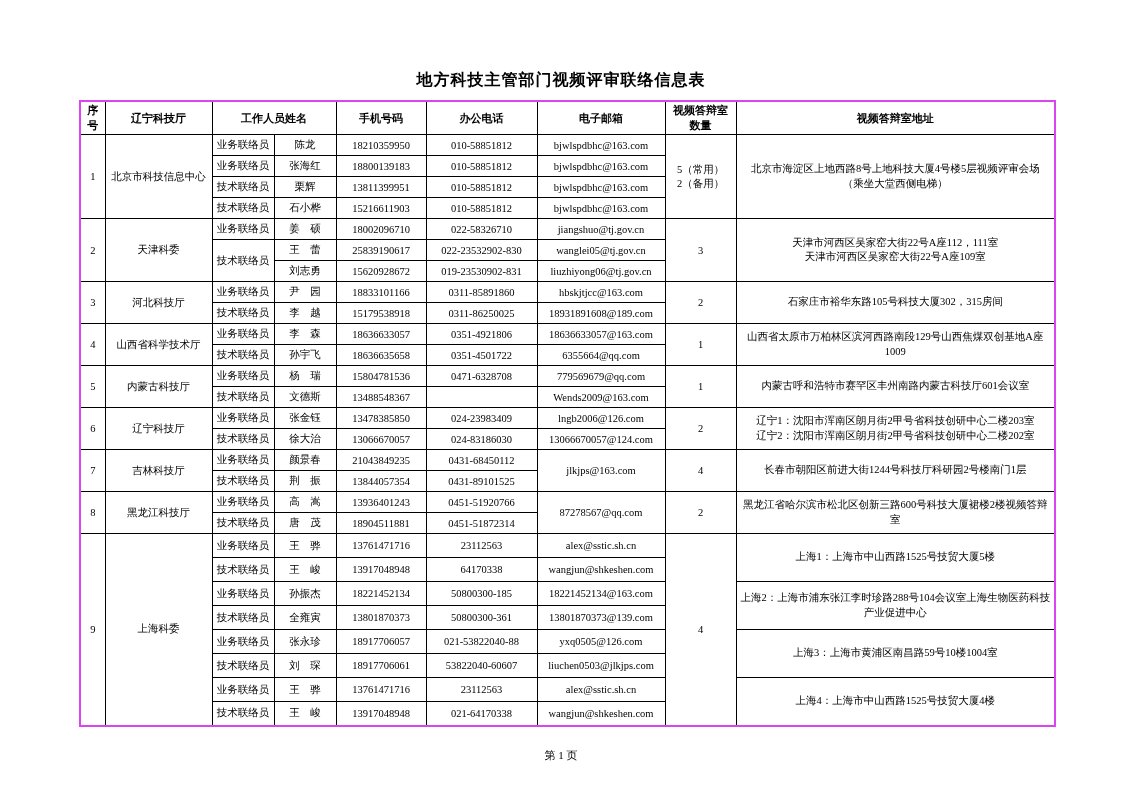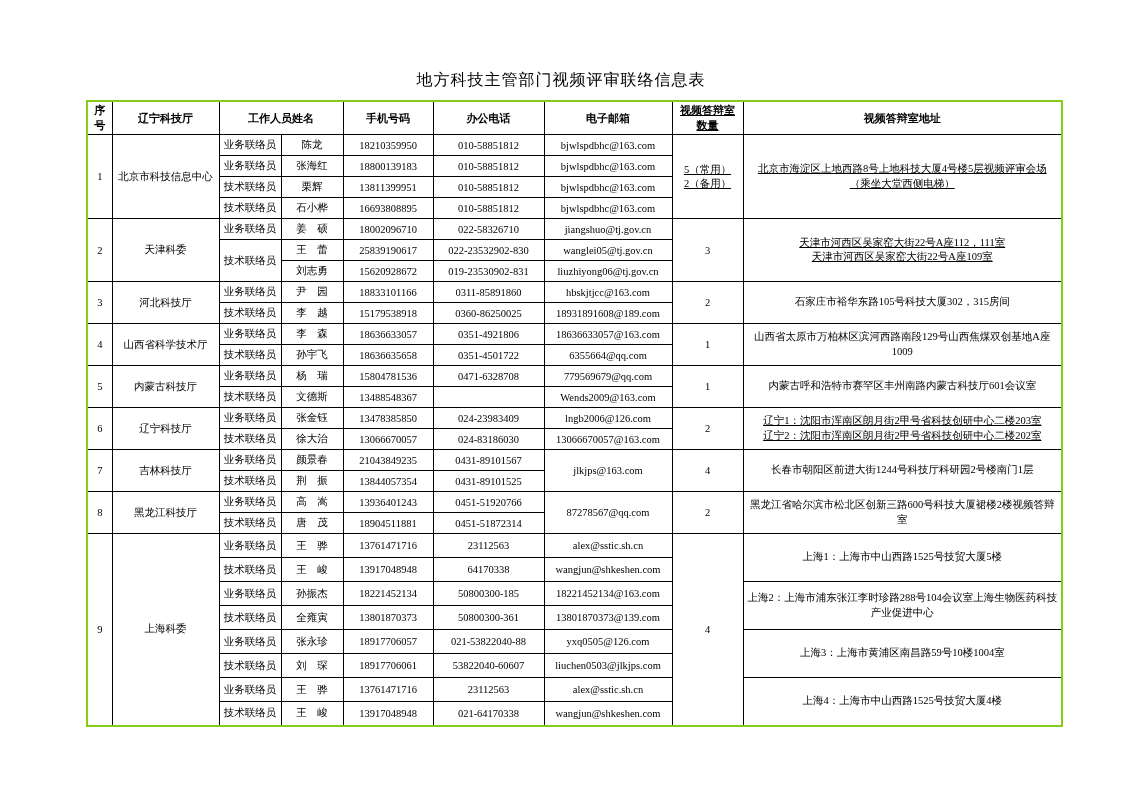--- a/index.html
+++ b/index.html
@@ -1,32 +1,32 @@
 <!DOCTYPE html>
 <html><head>
 <meta charset="utf-8">
 <style>
   html,body{margin:0;padding:0;background:#fff;}
   .page{position:relative;width:1122px;height:794px;background:#ffffff;overflow:hidden;
         font-family:"Liberation Serif","DejaVu Serif",serif;color:#000;}
   .doc-title{position:absolute;top:70px;left:0;width:1122px;text-align:center;
         font-family:"DejaVu Sans","Liberation Sans",sans-serif;
-        font-weight:normal;font-size:16px;letter-spacing:1px;}
-  table.main{position:absolute;left:86px;top:100px;width:975px;
+        font-weight:bold;font-size:16px;letter-spacing:1px;}
+  table.main{position:absolute;left:79px;top:100px;width:975px;
         border-collapse:collapse;table-layout:fixed;
-        border:2px solid #84cc16;}
+        border:2px solid #d946ef;}
   table.main th, table.main td{border:1px solid #000;padding:1px 3px;
         font-size:10.5px;text-align:center;vertical-align:middle;overflow:hidden;}
   table.main th{font-family:"DejaVu Sans","Liberation Sans",sans-serif;
         font-weight:bold;font-size:11px;height:30px;}
   tr.r-std{height:21px;}
   tr.r-sh{height:24px;}
   td.email{text-align:left;padding-left:4px;font-size:10px;}
   td.addr{text-align:left;padding-left:5px;font-size:10.5px;line-height:1.35;}
-  .pre{white-space:pre-line;text-decoration:underline;}
+  .pre{white-space:pre-line;}
   td.unit{font-size:11px;}
   .page-number{position:absolute;top:748px;left:0;width:1122px;text-align:center;
         font-size:11px;font-family:"Liberation Serif","DejaVu Serif",serif;}
 </style>
 </head>
 <body>
 
 <div class="page">
   <div class="doc-title">地方科技主管部门视频评审联络信息表</div>
 
@@ -79,21 +79,21 @@
     <tr class="r-std">
       <td>技术联络员</td>
       <td>栗辉</td>
       <td>13811399951</td>
       <td>010-58851812</td>
       <td class="email">bjwlspdbhc@163.com</td>
     </tr>
     <tr class="r-std">
       <td>技术联络员</td>
       <td>石小桦</td>
-      <td>16693808895</td>
+      <td>15216611903</td>
       <td>010-58851812</td>
       <td class="email">bjwlspdbhc@163.com</td>
     </tr>
 
     <tr class="r-std">
       <td rowspan="3">2</td>
       <td rowspan="3" class="unit">天津科委</td>
       <td>业务联络员</td>
       <td>姜　硕</td>
       <td>18002096710</td>
@@ -125,21 +125,21 @@
       <td>18833101166</td>
       <td>0311-85891860</td>
       <td class="email">hbskjtjcc@163.com</td>
       <td rowspan="2">2</td>
       <td rowspan="2" class="addr">石家庄市裕华东路105号科技大厦302，315房间</td>
     </tr>
     <tr class="r-std">
       <td>技术联络员</td>
       <td>李　越</td>
       <td>15179538918</td>
-      <td>0360-86250025</td>
+      <td>0311-86250025</td>
       <td class="email">18931891608@189.com</td>
     </tr>
 
     <tr class="r-std">
       <td rowspan="2">4</td>
       <td rowspan="2" class="unit">山西省科学技术厅</td>
       <td>业务联络员</td>
       <td>李　森</td>
       <td>18636633057</td>
       <td>0351-4921806</td>
@@ -184,30 +184,30 @@
       <td class="email">lngb2006@126.com</td>
       <td rowspan="2">2</td>
       <td rowspan="2" class="addr pre">辽宁1：沈阳市浑南区朗月街2甲号省科技创研中心二楼203室
 辽宁2：沈阳市浑南区朗月街2甲号省科技创研中心二楼202室</td>
     </tr>
     <tr class="r-std">
       <td>技术联络员</td>
       <td>徐大治</td>
       <td>13066670057</td>
       <td>024-83186030</td>
-      <td class="email">13066670057@163.com</td>
+      <td class="email">13066670057@124.com</td>
     </tr>
 
     <tr class="r-std">
       <td rowspan="2">7</td>
       <td rowspan="2" class="unit">吉林科技厅</td>
       <td>业务联络员</td>
       <td>颜景春</td>
       <td>21043849235</td>
-      <td>0431-89101567</td>
+      <td>0431-68450112</td>
       <td rowspan="2" class="email">jlkjps@163.com</td>
       <td rowspan="2">4</td>
       <td rowspan="2" class="addr">长春市朝阳区前进大街1244号科技厅科研园2号楼南门1层</td>
     </tr>
     <tr class="r-std">
       <td>技术联络员</td>
       <td>荆　振</td>
       <td>13844057354</td>
       <td>0431-89101525</td>
     </tr>
@@ -289,13 +289,14 @@
     <tr class="r-sh">
       <td>技术联络员</td>
       <td>王　峻</td>
       <td>13917048948</td>
       <td>021-64170338</td>
       <td class="email">wangjun@shkeshen.com</td>
     </tr>
   </tbody>
     </table>
 
+  <div class="page-number">第 1 页</div>
 </div>
 
 </body></html>

